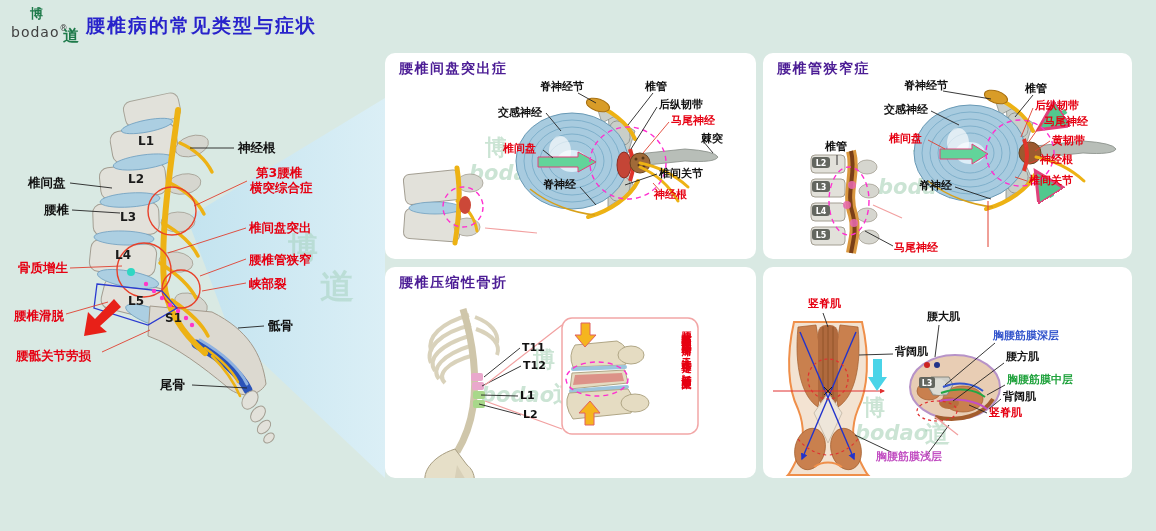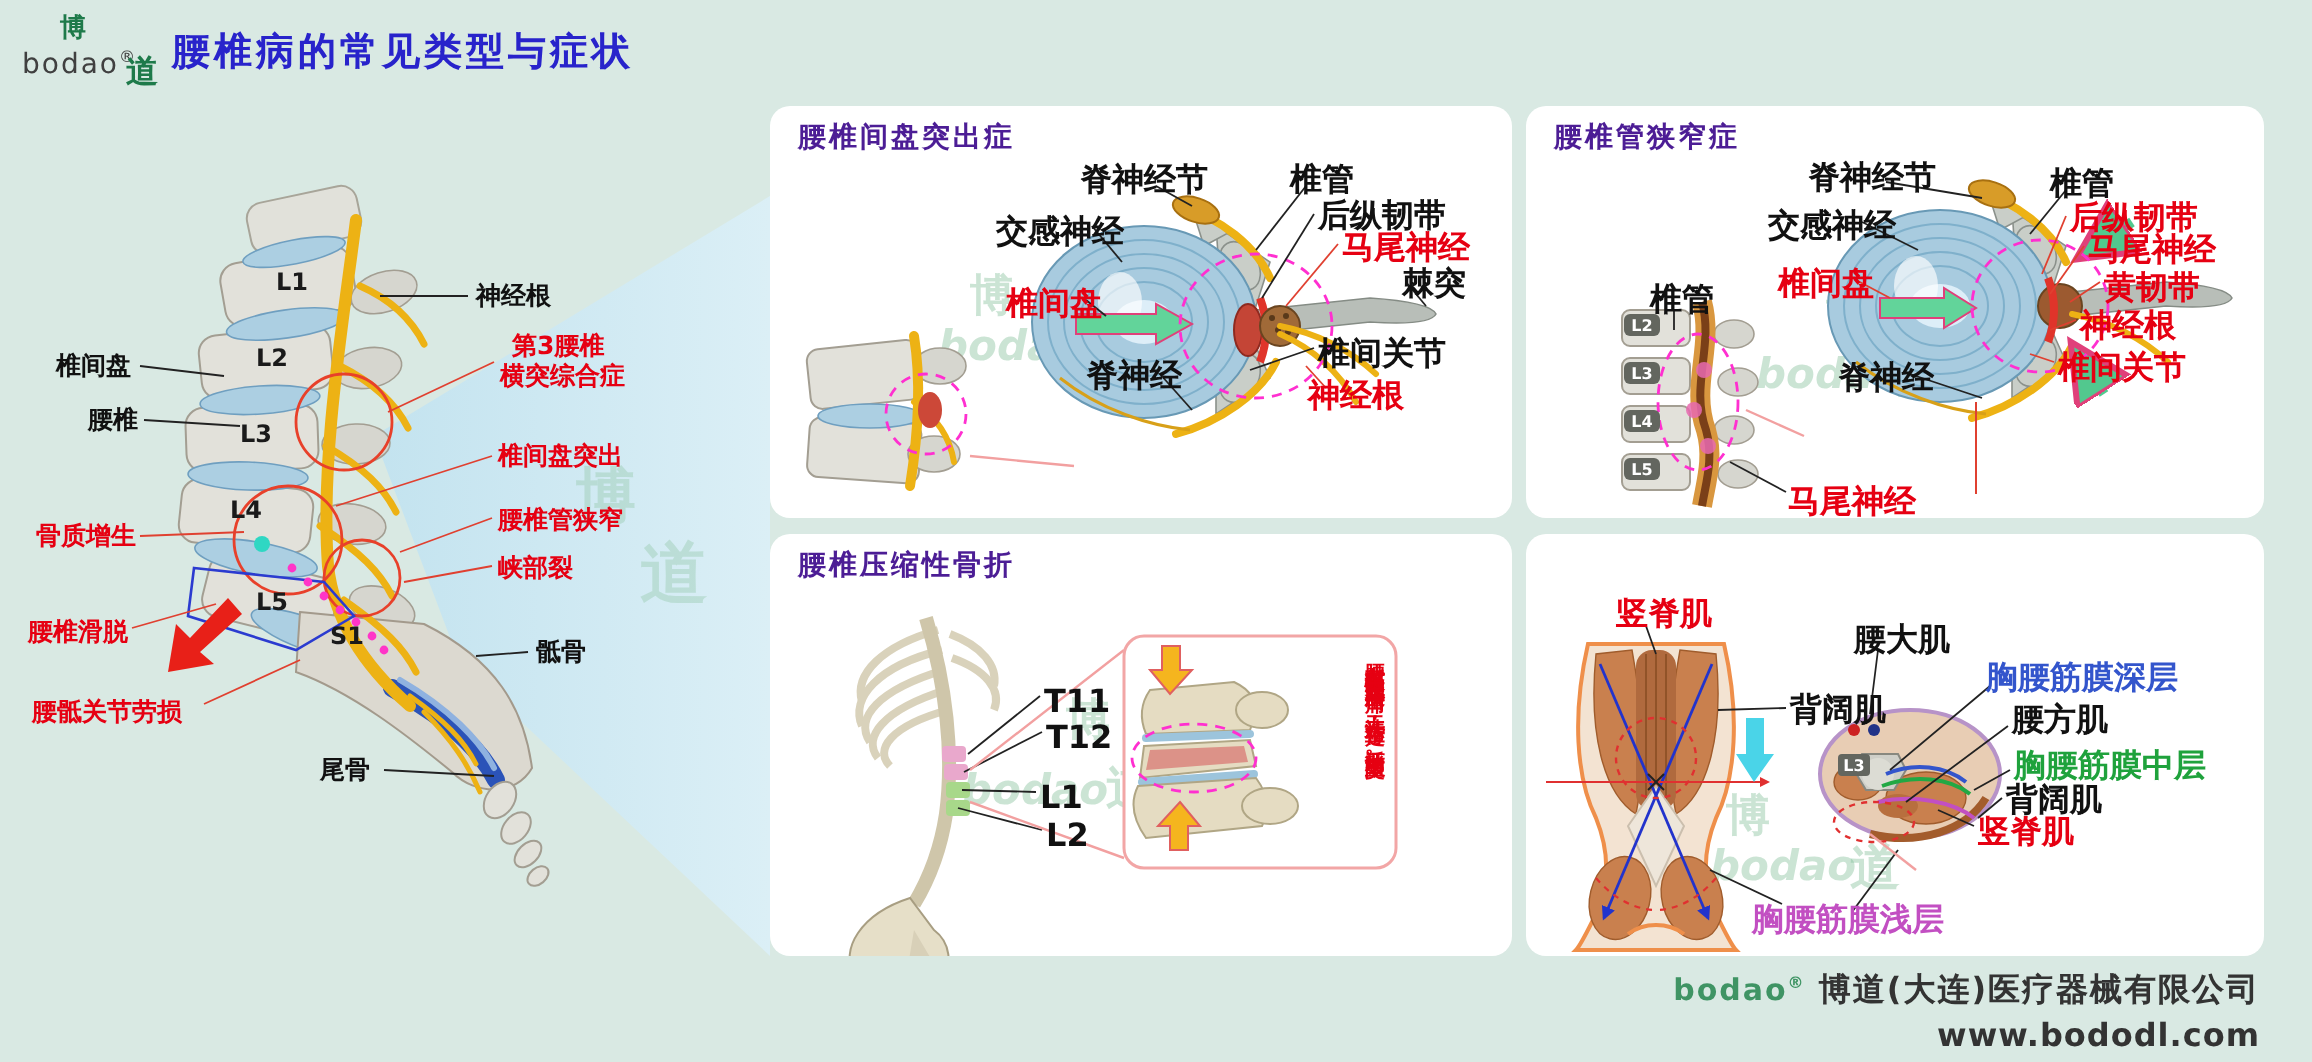--- a/index.html
+++ b/index.html
@@ -9,21 +9,21 @@
   svg{display:block;}
   
   .logo-bo{position:absolute;left:30px;top:5px;font-size:13px;font-weight:bold;color:#1e7a4a;}
   .logo-latin{position:absolute;left:11px;top:24px;font-size:14px;font-weight:normal;color:#404040;letter-spacing:1px;text-align:center;}
   .logo-dao{position:absolute;left:63px;top:26px;font-size:16px;font-weight:bold;color:#1e7a4a;}
   .main-title{position:absolute;left:86px;top:13px;font-size:19px;font-weight:bold;color:#2823cb;letter-spacing:2px;}
   
   .panel{position:absolute;background:#fff;border-radius:10px;}
   .p-title{position:absolute;left:14px;top:7px;font-size:14px;font-weight:bold;color:#4c1d95;letter-spacing:1.5px;}
   
-  .lbl{position:absolute;white-space:nowrap;font-weight:bold;color:#111;font-size:16px;line-height:1.15;}
+  .lbl{position:absolute;white-space:nowrap;font-weight:bold;color:#111;font-size:11px;line-height:1.15;}
   .big{font-size:12.5px;}
   .red{color:#e60012;}
   .blue{color:#3355cc;}
   .green{color:#1fa23c;}
   .mag{color:#c24fc2;}
   .vert{position:absolute;white-space:nowrap;font-weight:bold;color:#1a1a1a;font-size:12px;}
   .note{position:absolute;border:1.2px solid #f0a0a0;border-radius:6px;background:#fdf7f3;color:#e60012;
         font-size:10.5px;font-weight:bold;line-height:1.34;padding:2px 5px;letter-spacing:.2px;}
   .vnote{position:absolute;writing-mode:vertical-rl;color:#e60012;font-size:10px;font-weight:bold;
          line-height:1.35;letter-spacing:1px;}
@@ -498,21 +498,14 @@
     <span class="lbl" style="left:164px;top:44px">腰大肌</span>
     <span class="lbl blue" style="left:230px;top:63px">胸腰筋膜深层</span>
     <span class="lbl" style="left:132px;top:79px">背阔肌</span>
     <span class="lbl" style="left:243px;top:84px">腰方肌</span>
     <span class="lbl green" style="left:244px;top:107px">胸腰筋膜中层</span>
     <span class="lbl" style="left:240px;top:124px">背阔肌</span>
     <span class="lbl red" style="left:226px;top:140px">竖脊肌</span>
     <span class="lbl mag" style="left:113px;top:184px">胸腰筋膜浅层</span>
   </div>
 
-  <div class="footer">
-    <div class="f-line1">
-      <span class="f-logo"><span>bodao</span><sup>®</sup></span>
-      <span>博道(大连)医疗器械有限公司</span>
-    </div>
-    <div class="f-site">www.bododl.com</div>
-  </div>
 
 </div>
 
 </body></html>

